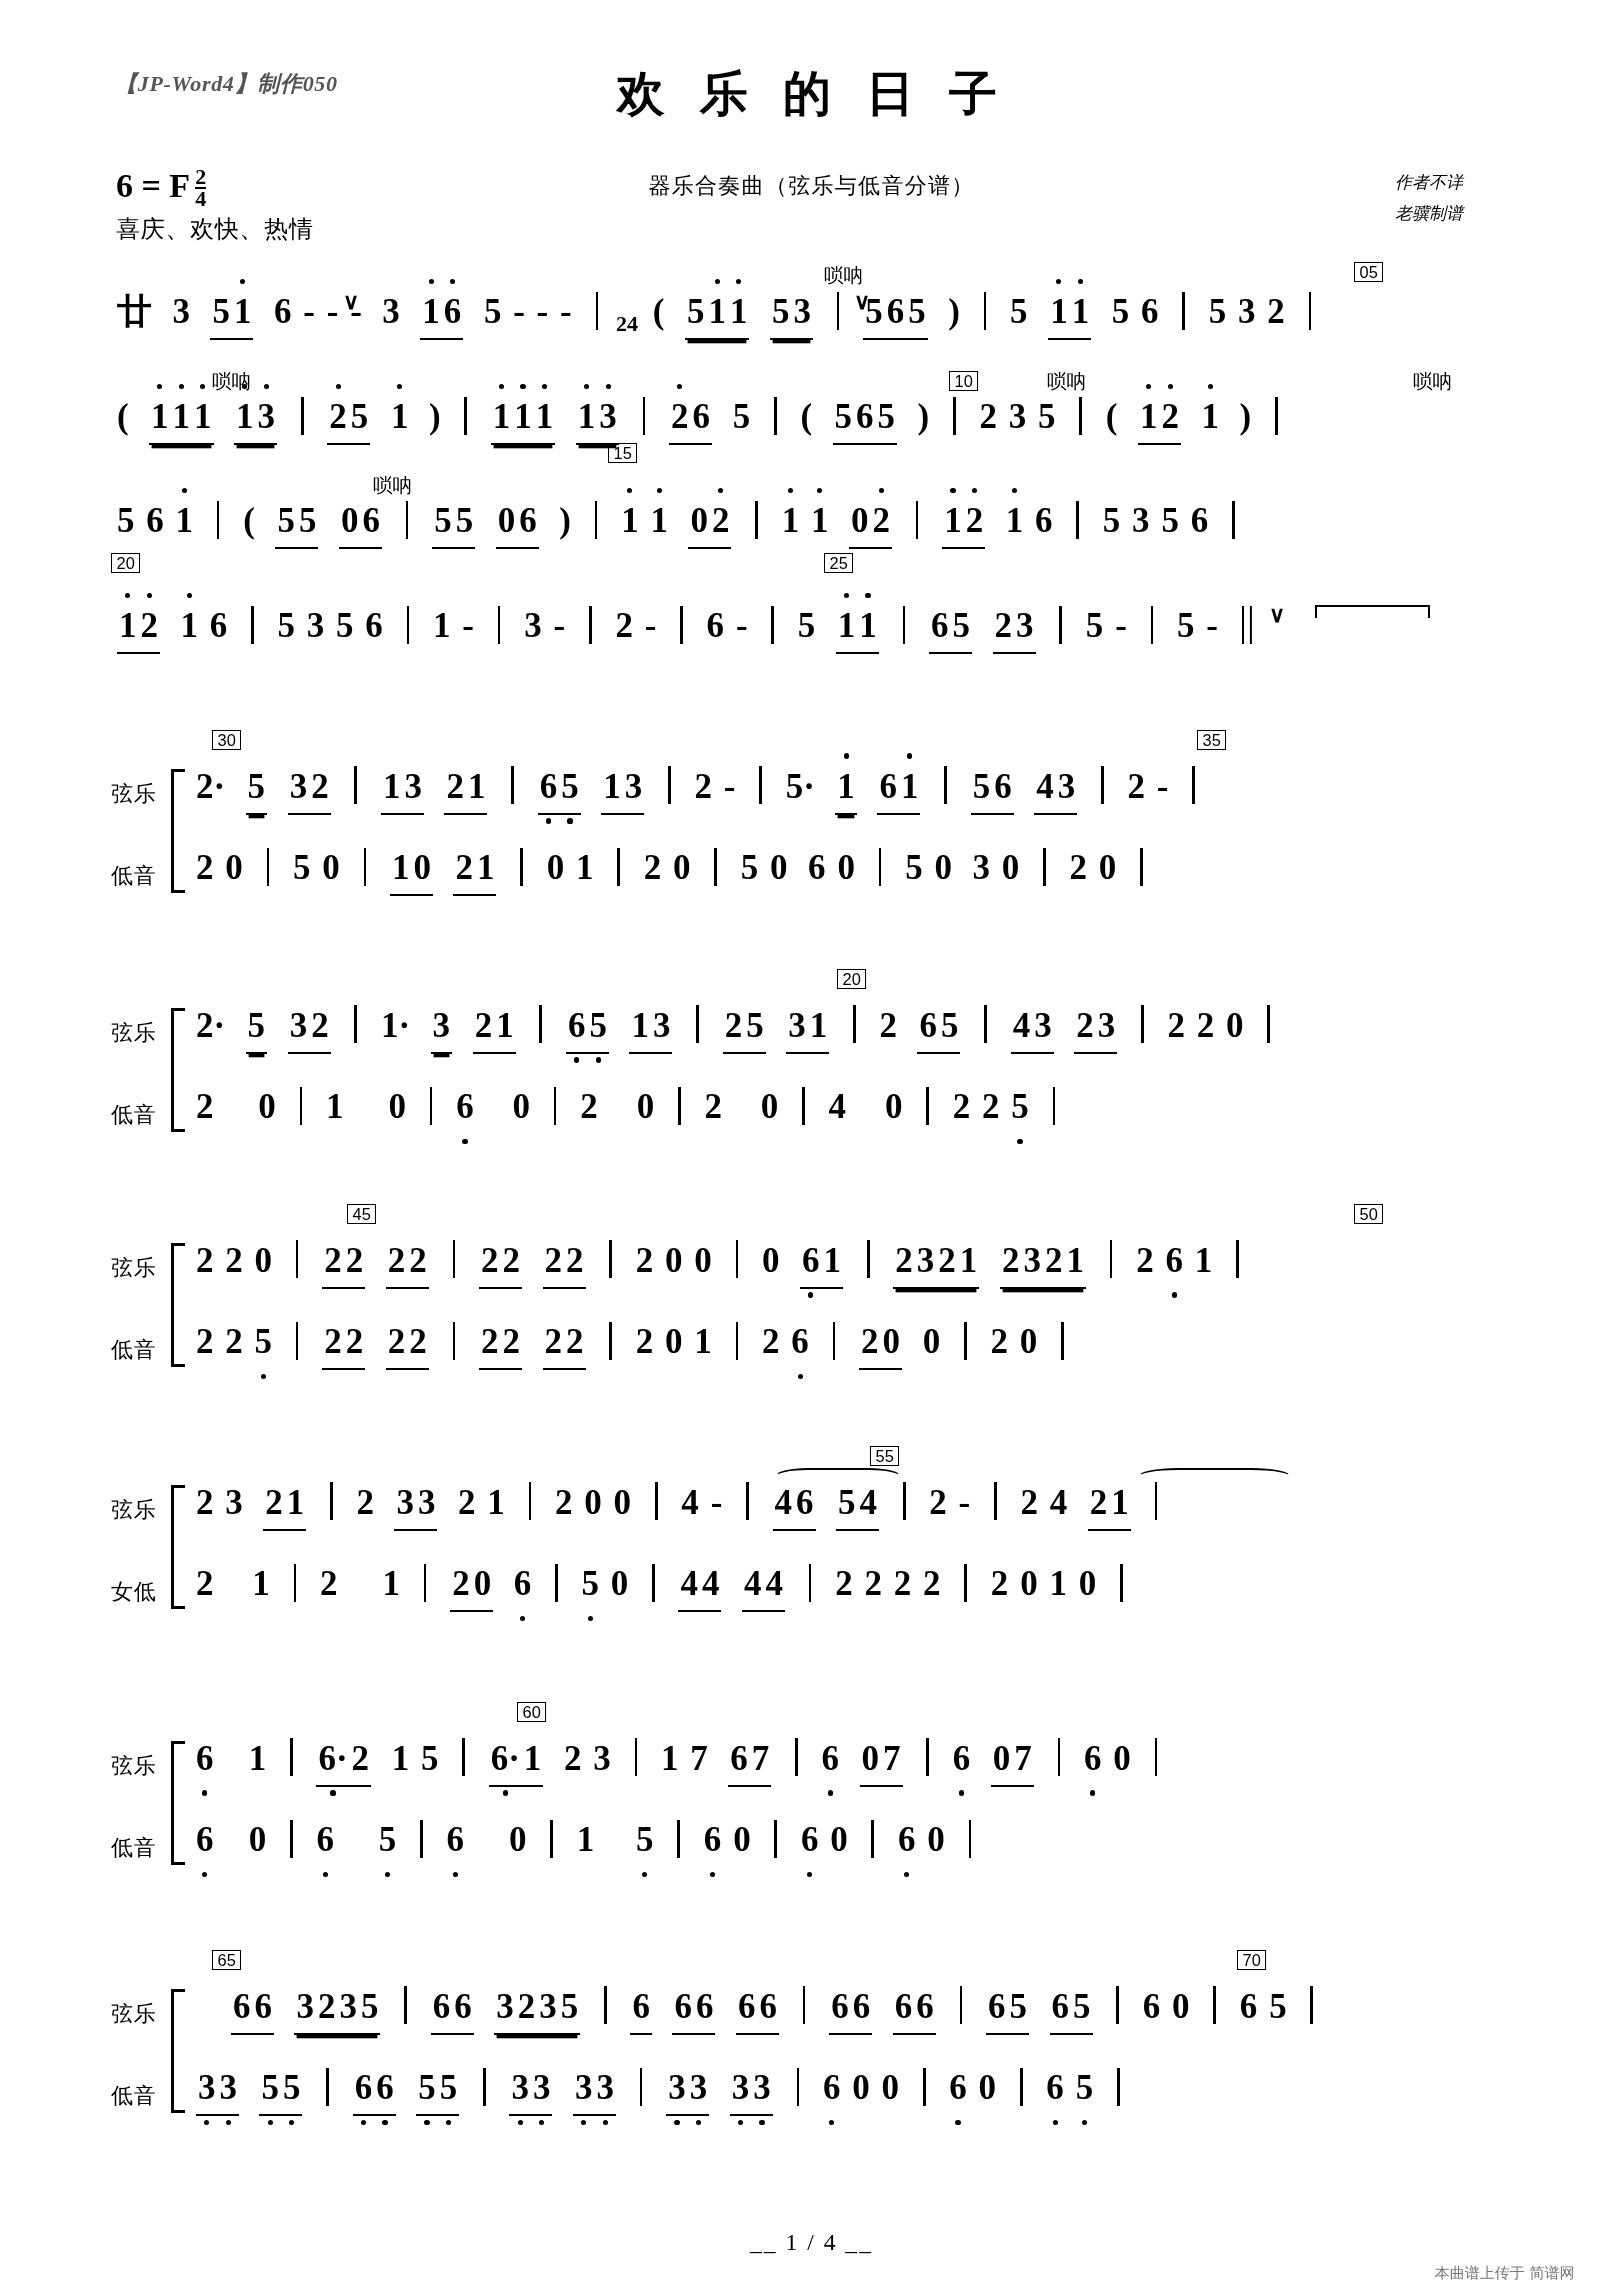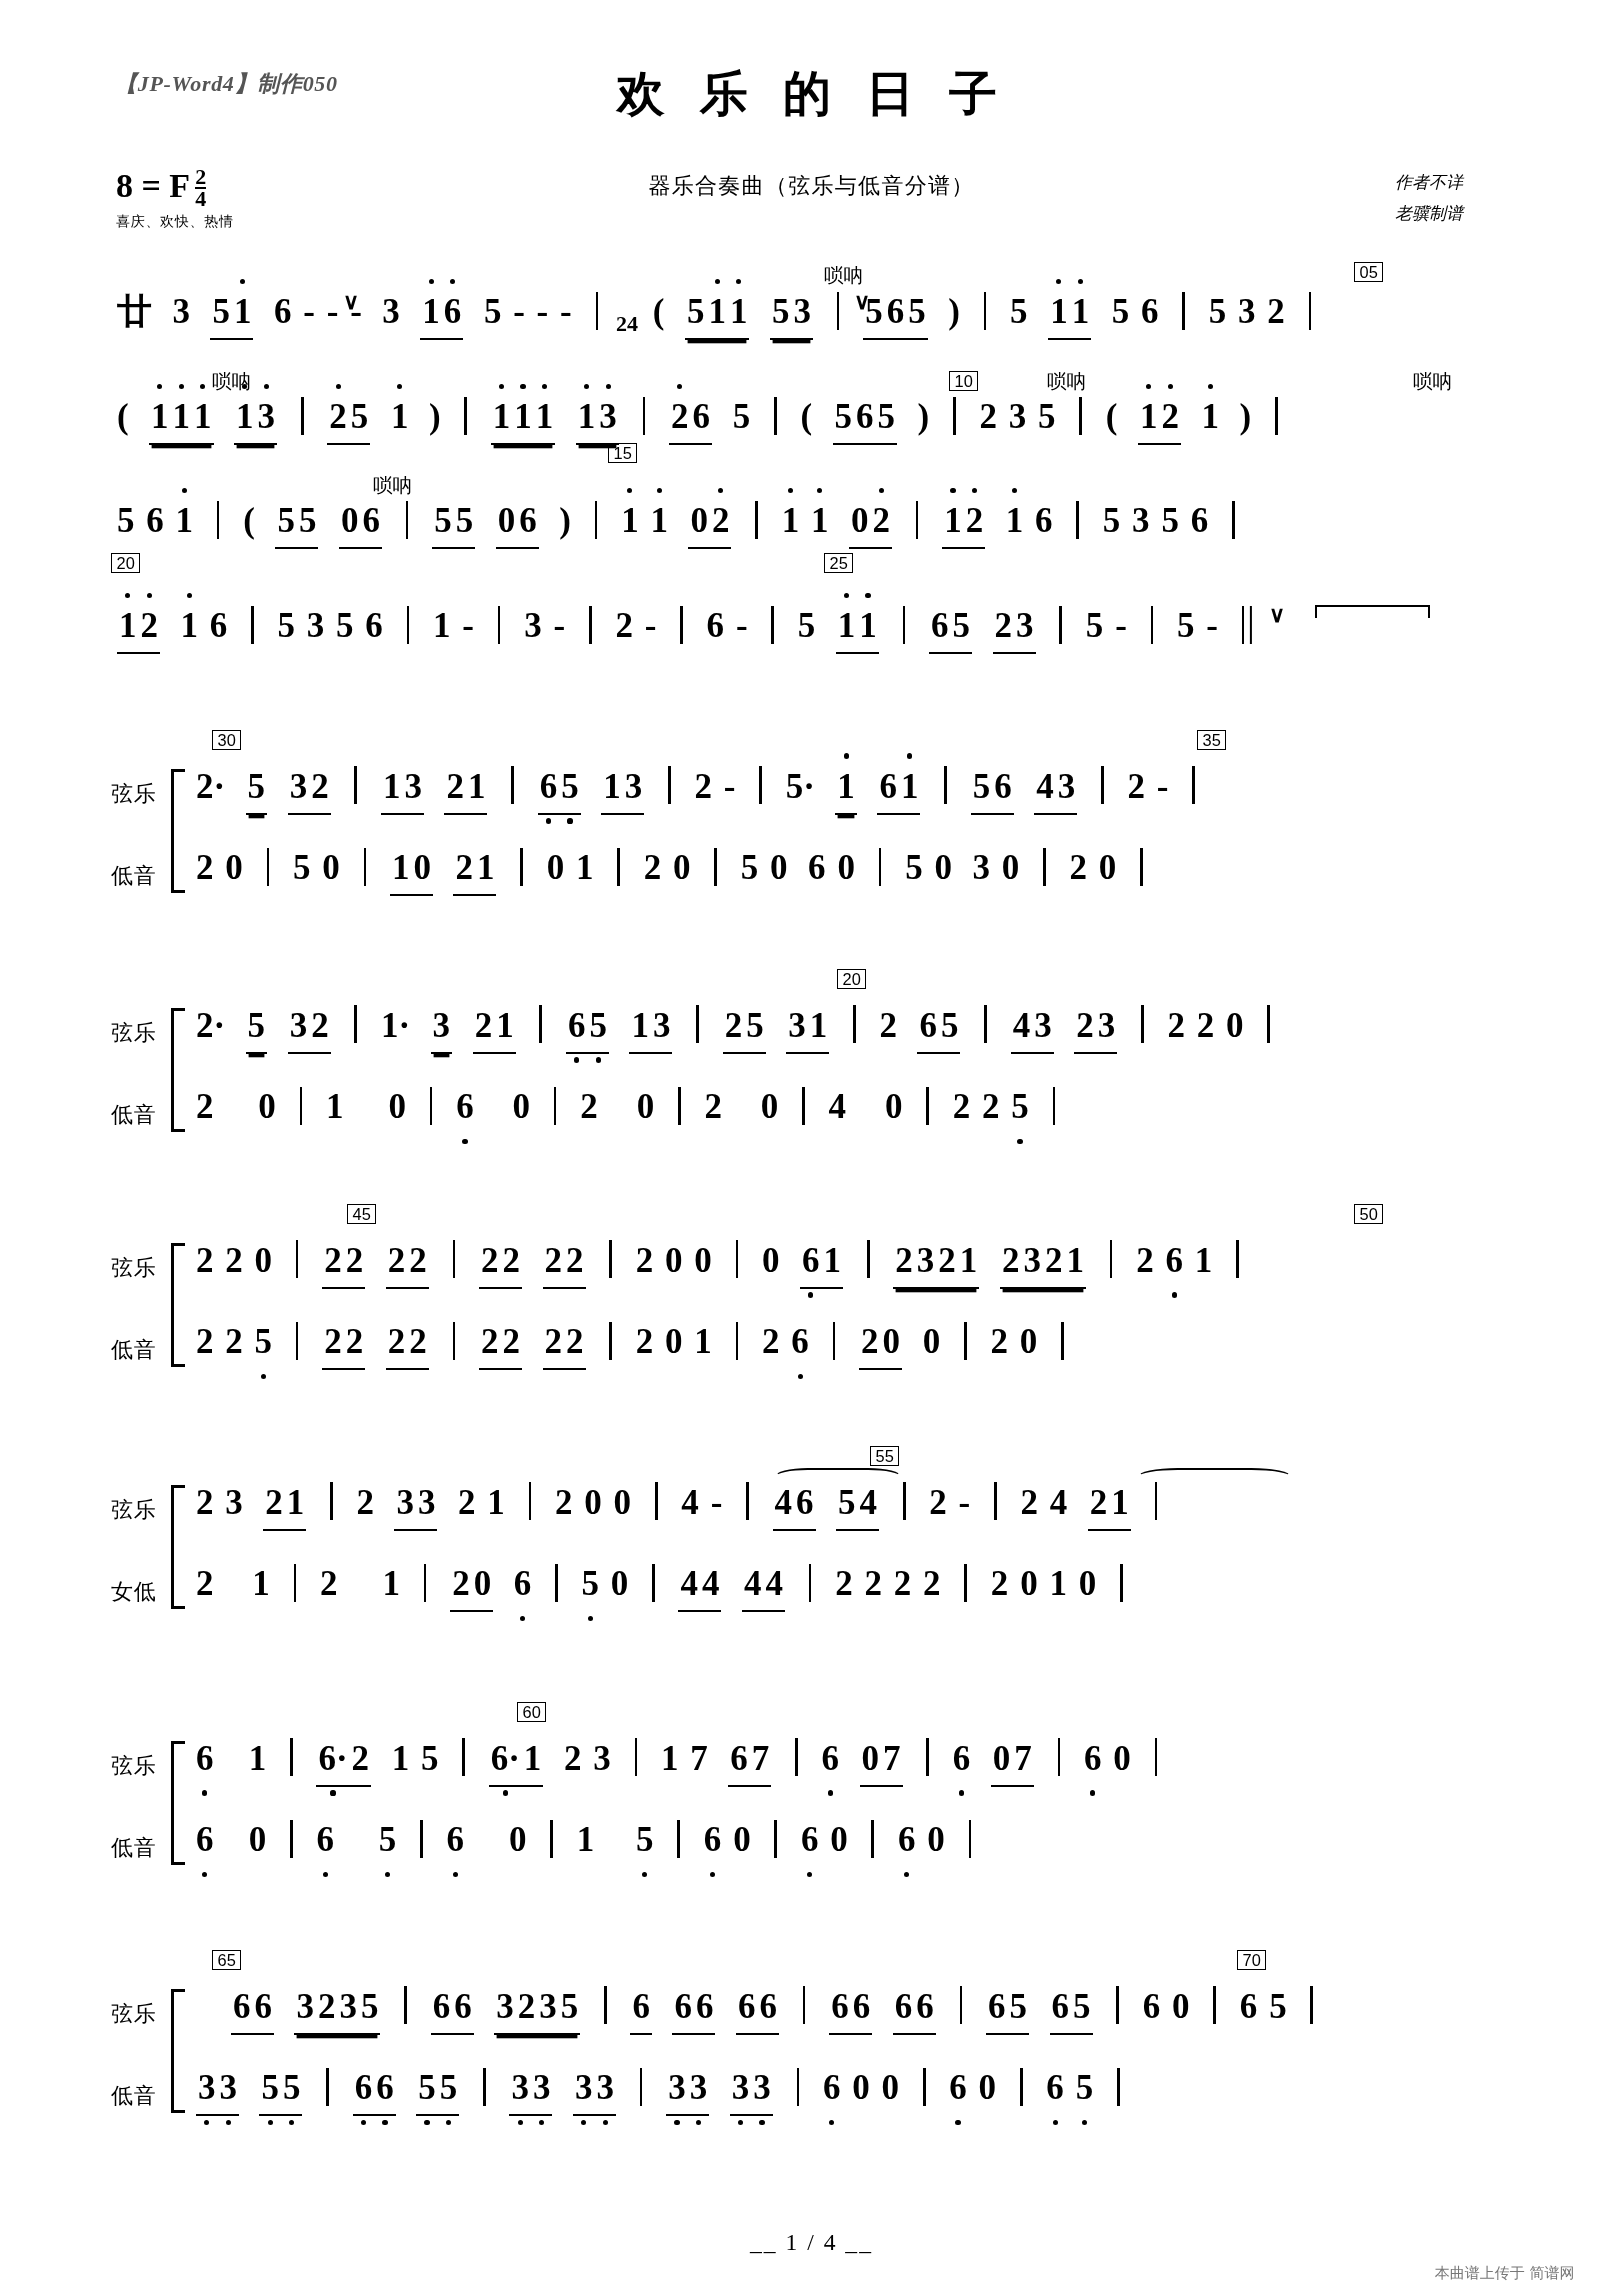--- a/index.html
+++ b/index.html
@@ -84,21 +84,21 @@
     line-height: 19.6px;
     text-align: center;
     margin-left: 5.2px;
   }
   .keyline .meter .den {
     border-top: 2px solid #000;
     display: block;
     padding-top: 0.7px;
   }
   .mood {
-    font-size: 14px;
+    font-size: 24px;
     margin-top: 3.9px;
     letter-spacing: 0.7px;
     font-family: "DejaVu Serif", serif;
   }
 
   
   .sys {
     position: absolute;
     left: 111px;
     width: 1407px;
@@ -236,21 +236,21 @@
   <div class="watermark-tl">【JP-Word4】制作050</div>
   <div class="title">欢 乐 的 日 子</div>
   <div class="subtitle">器乐合奏曲（弦乐与低音分谱）</div>
   <div class="credits">
     <div>作者不详</div>
     <div>老骥制谱</div>
   </div>
 
   <div class="keyblock">
     <div class="keyline">
-      <span>8 = F</span><span class="meter"><span>2</span><span class="den">4</span></span>
+      <span>6 = F</span><span class="meter"><span>2</span><span class="den">4</span></span>
     </div>
     <div class="mood">喜庆、欢快、热情</div>
   </div>
 
   <div class="sys" style="top:288px;">
     <div class="measnum" style="left:1243px; top:-26px;">05</div>
     <div class="marktext" style="left:713px; top:-26px;">唢呐</div>
     <div class="vmark" style="left:232px; top:1.3px;">∨</div>
     <div class="vmark" style="left:743px; top:1.3px;">∨</div>
     <div class="staffline">

